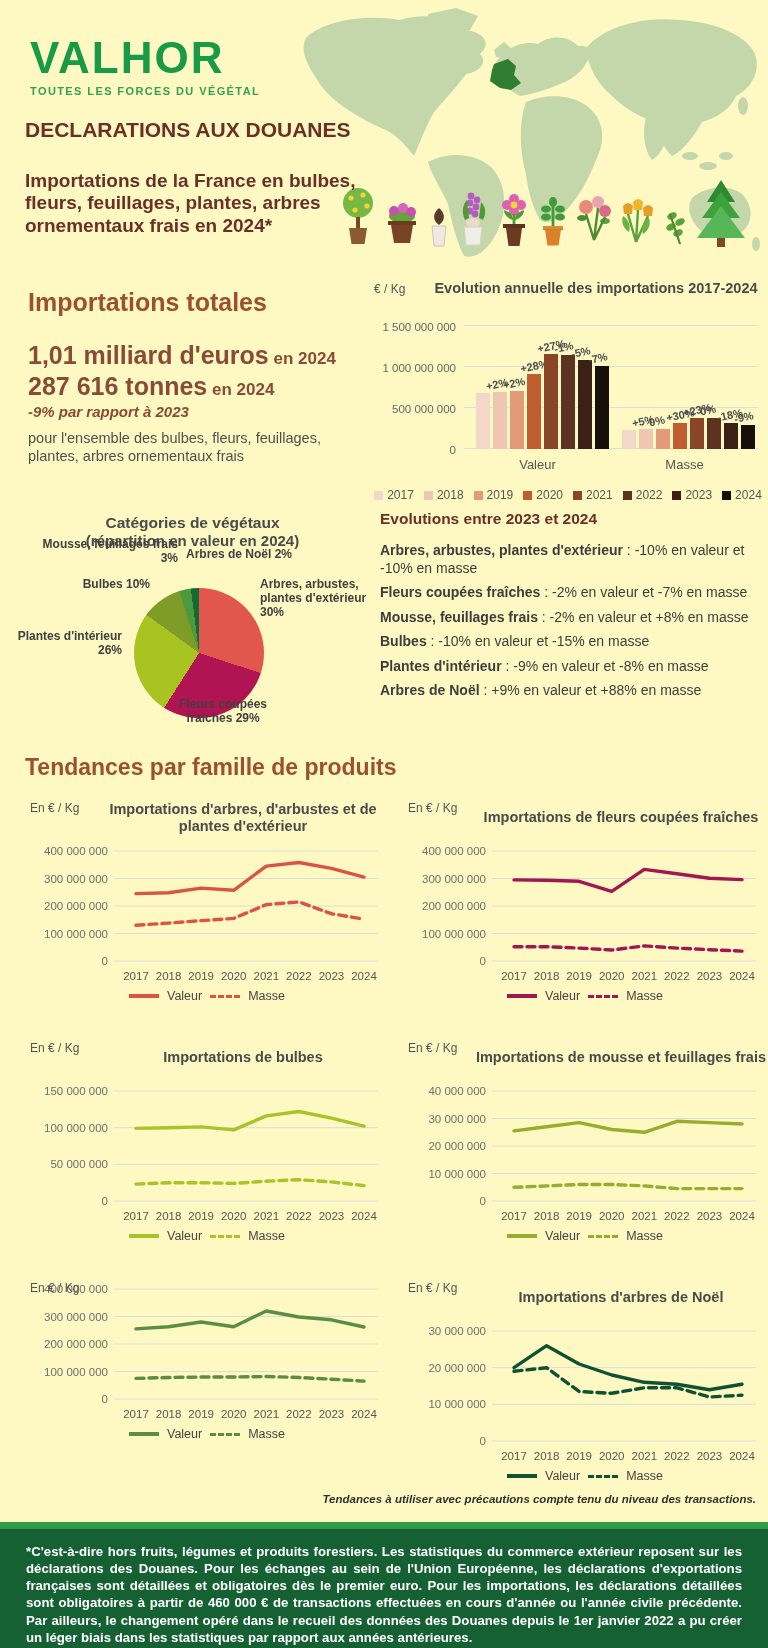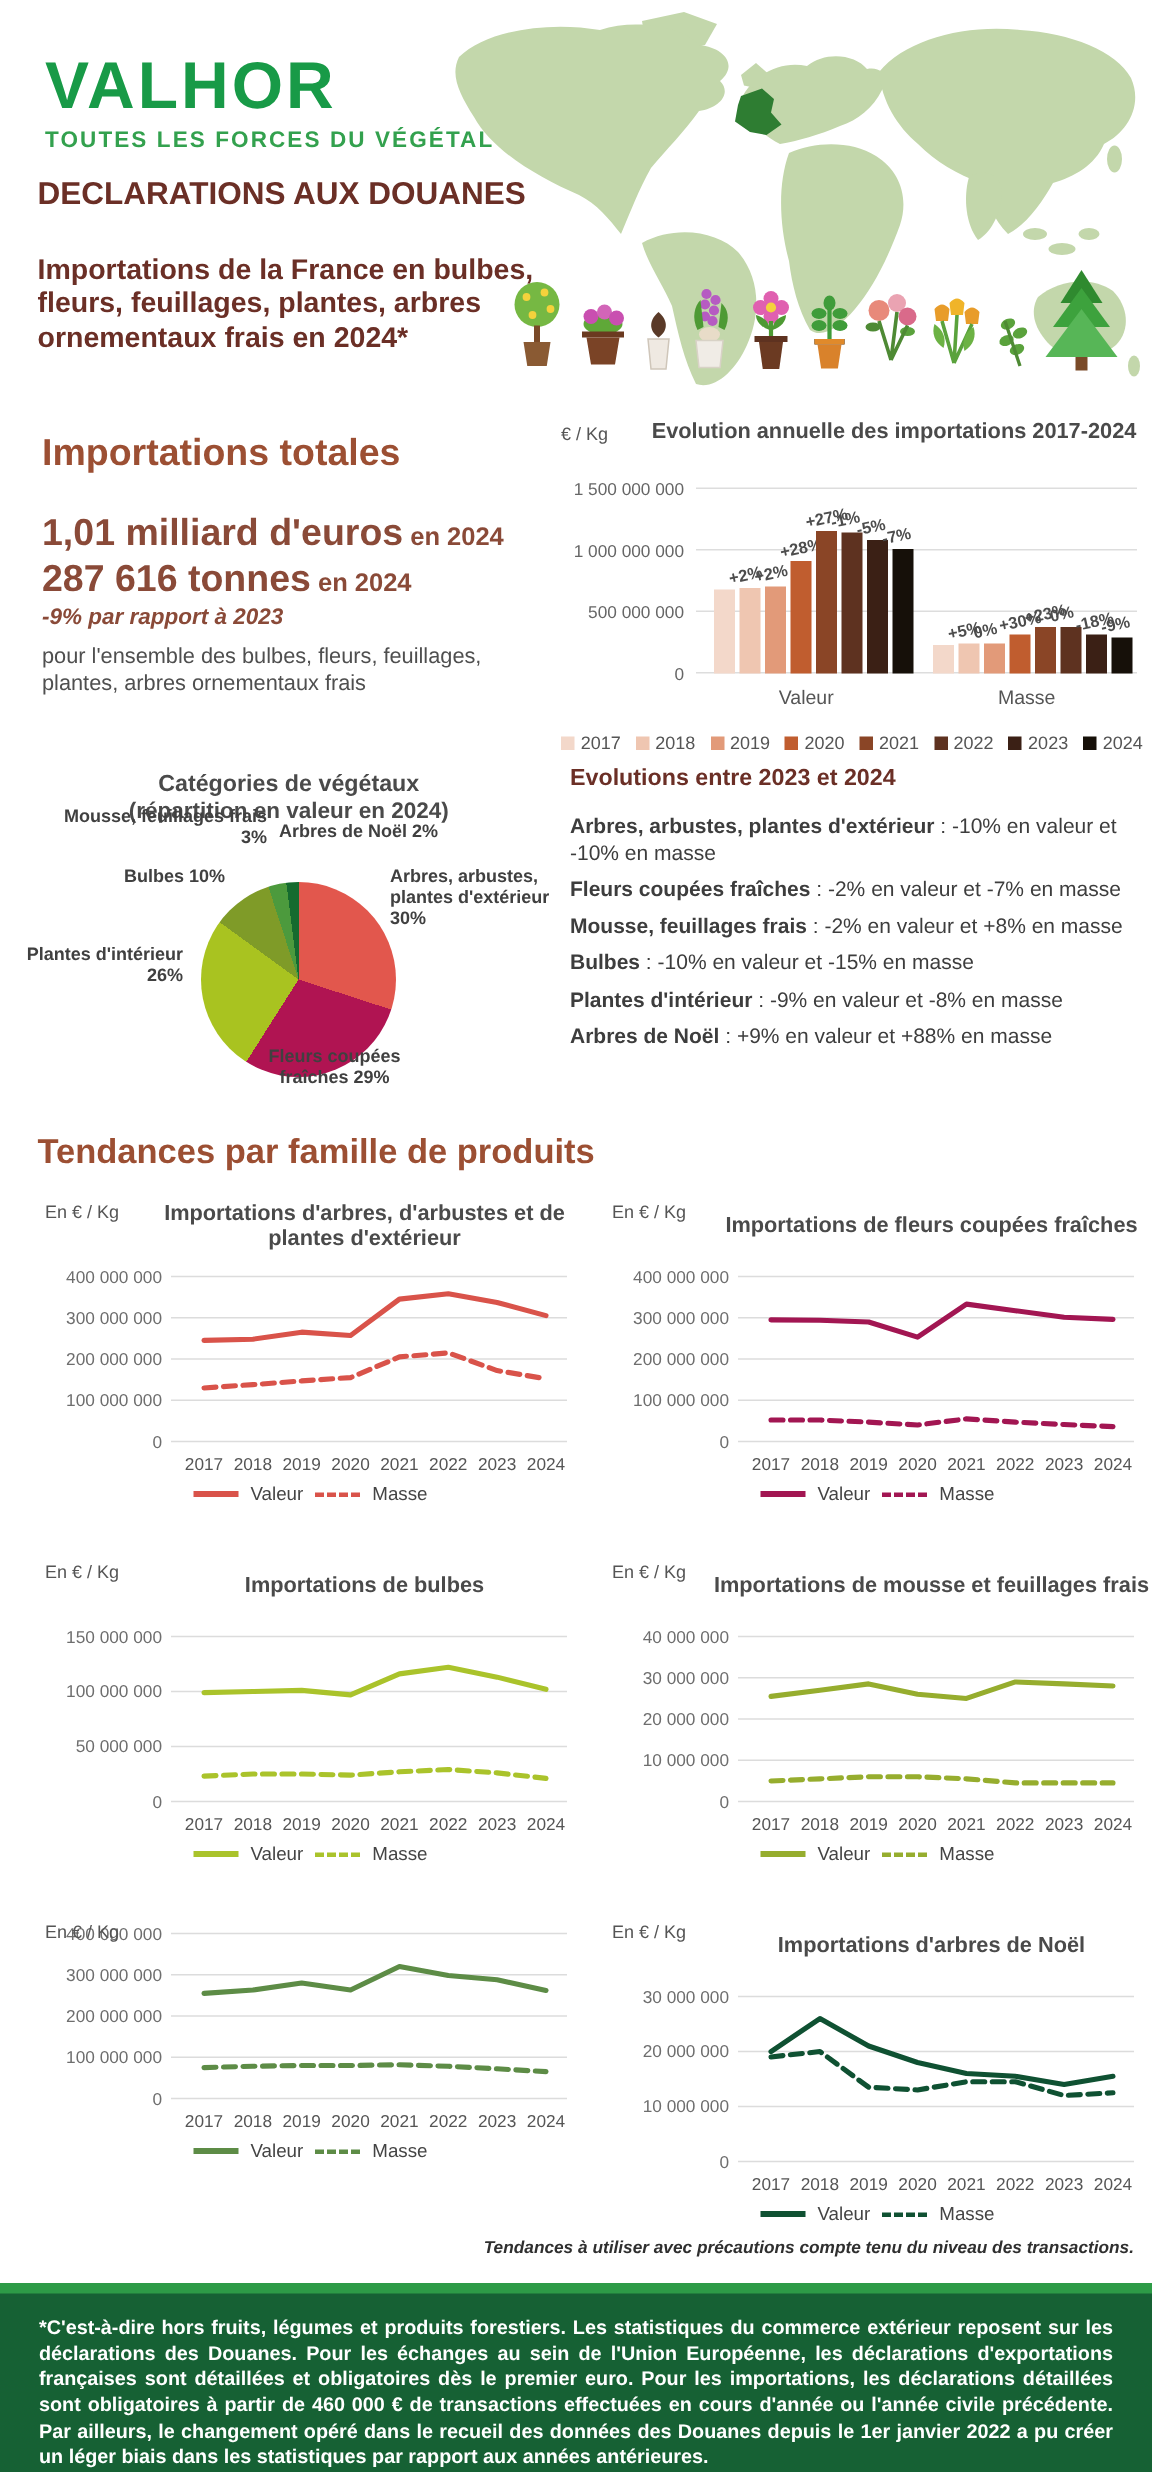--- a/index.html
+++ b/index.html
@@ -1,23 +1,23 @@
 <!DOCTYPE html>
 <html><head>
 <meta charset="utf-8">
 <style>
   * { box-sizing: border-box; margin: 0; padding: 0; }
   body { font-family: "Liberation Sans", "DejaVu Sans", sans-serif; background:#efe9e0; }
-  .page { position:relative; width:768px; height:1648px; margin:0 auto; background:#ffffff; overflow:hidden; }
+  .page { position:relative; width:768px; height:1648px; margin:0 auto; background:#fef9c3; overflow:hidden; }
 
   
   .header { position:relative; height:272px; }
   .logo { position:absolute; left:30px; top:36px; }
   .logo-text { font-size:44px; font-weight:800; color:#189a47; letter-spacing:2px; line-height:1; }
-  .logo-tag  { font-size:15px; font-weight:700; color:#33a14e; letter-spacing:1.4px; margin-top:5px; }
+  .logo-tag  { font-size:11px; font-weight:700; color:#33a14e; letter-spacing:1.4px; margin-top:5px; }
   .map { position:absolute; left:288px; top:4px; width:480px; height:262px; }
   .plants { position:absolute; left:338px; top:176px; display:flex; align-items:flex-end; gap:5px; }
   .plants svg { display:block; }
   .title1 { position:absolute; left:25px; top:118px; width:330px; font-size:21px; font-weight:800; color:#6b2f26; line-height:1.12; }
   .title2 { position:absolute; left:25px; top:170px; width:335px; font-size:19px; font-weight:700; color:#6b2f26; line-height:1.18; }
 
   
   .totals-row { position:relative; height:226px; }
   .totals { position:absolute; left:28px; top:16px; width:335px; }
   .totals h2 { font-size:25px; font-weight:700; color:#9c4f33; margin-bottom:24px; }

